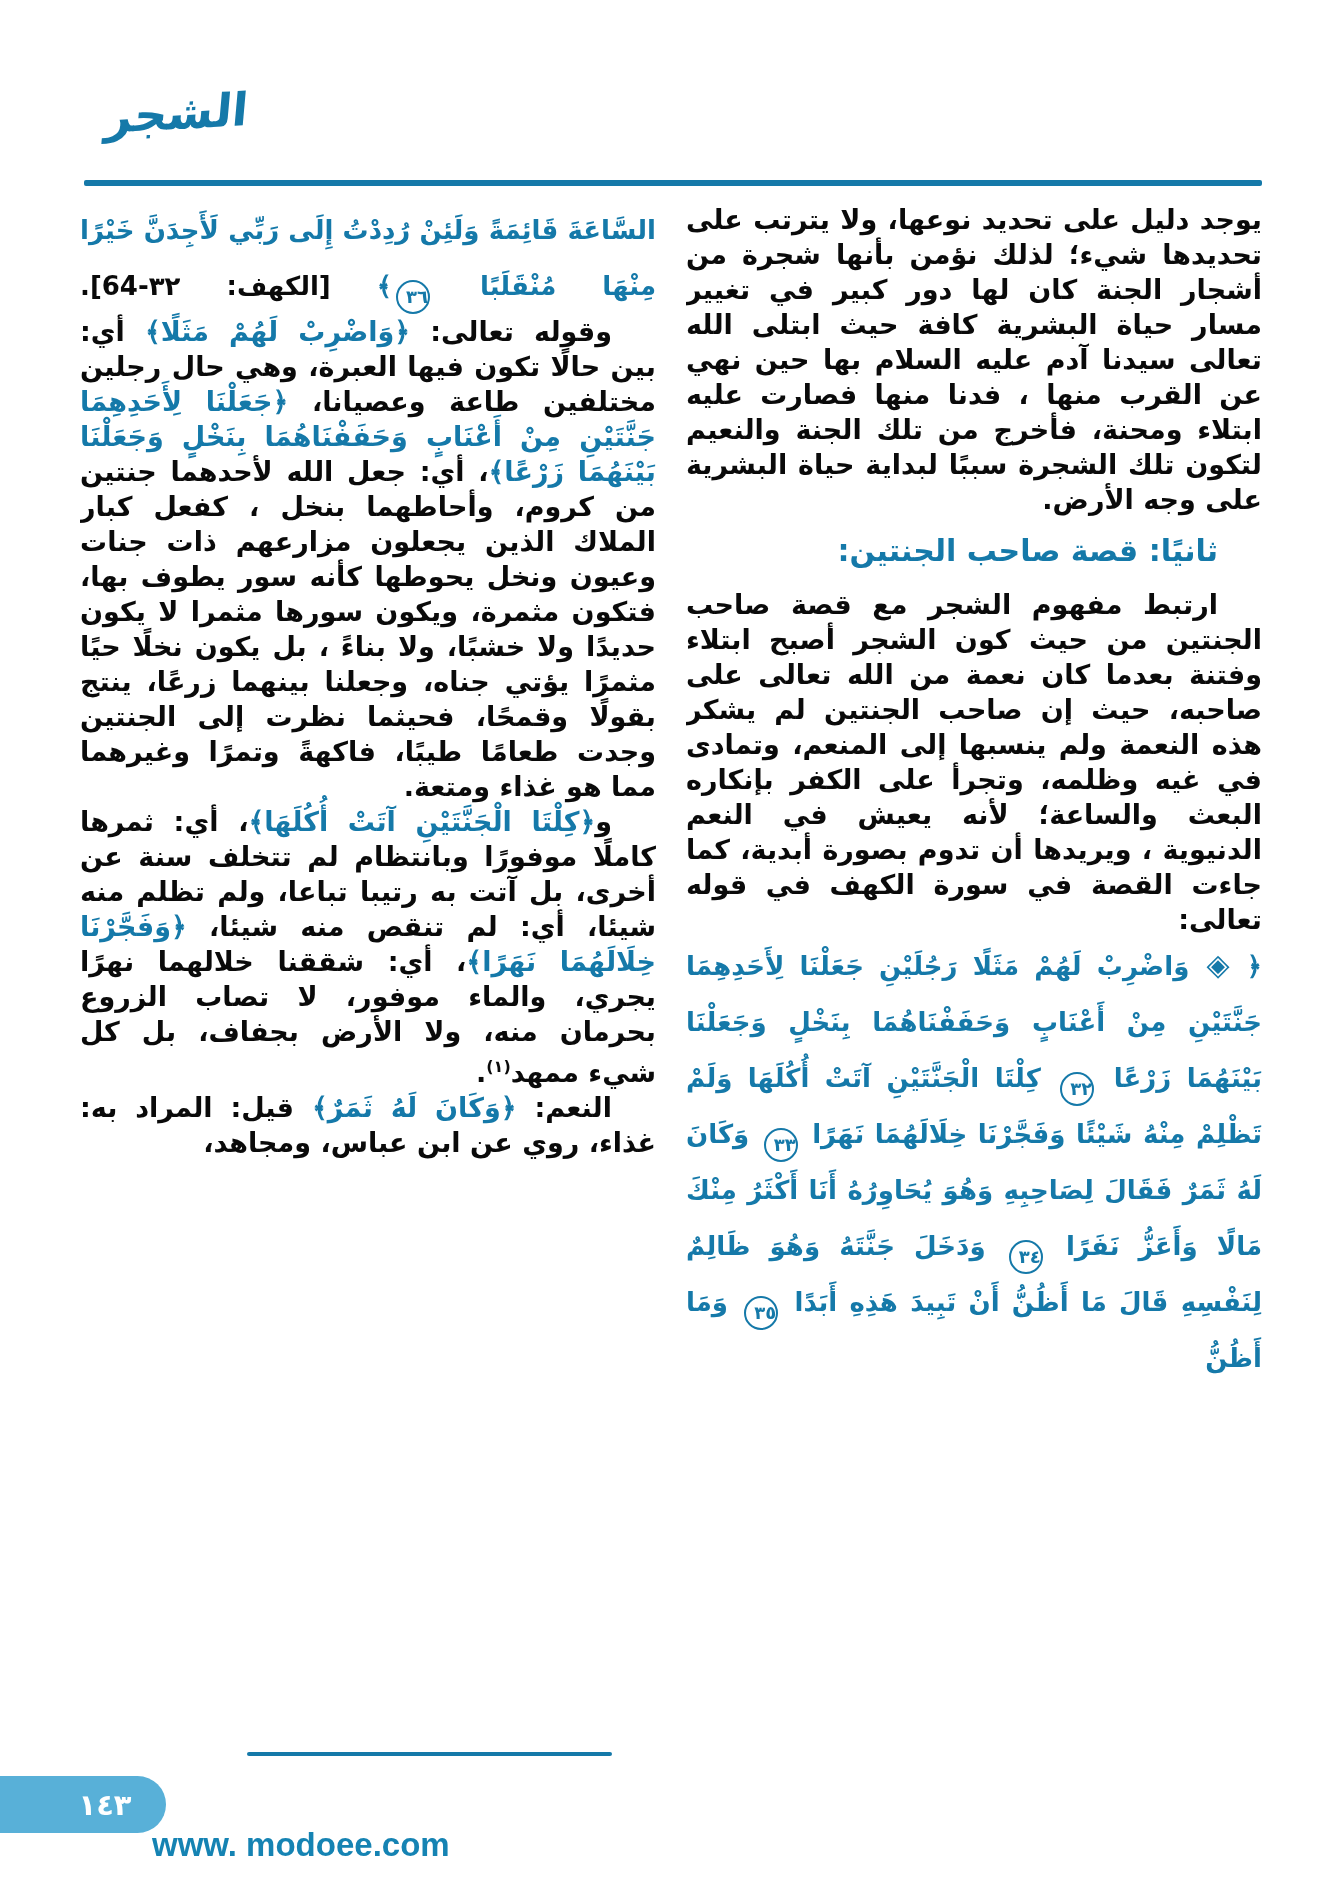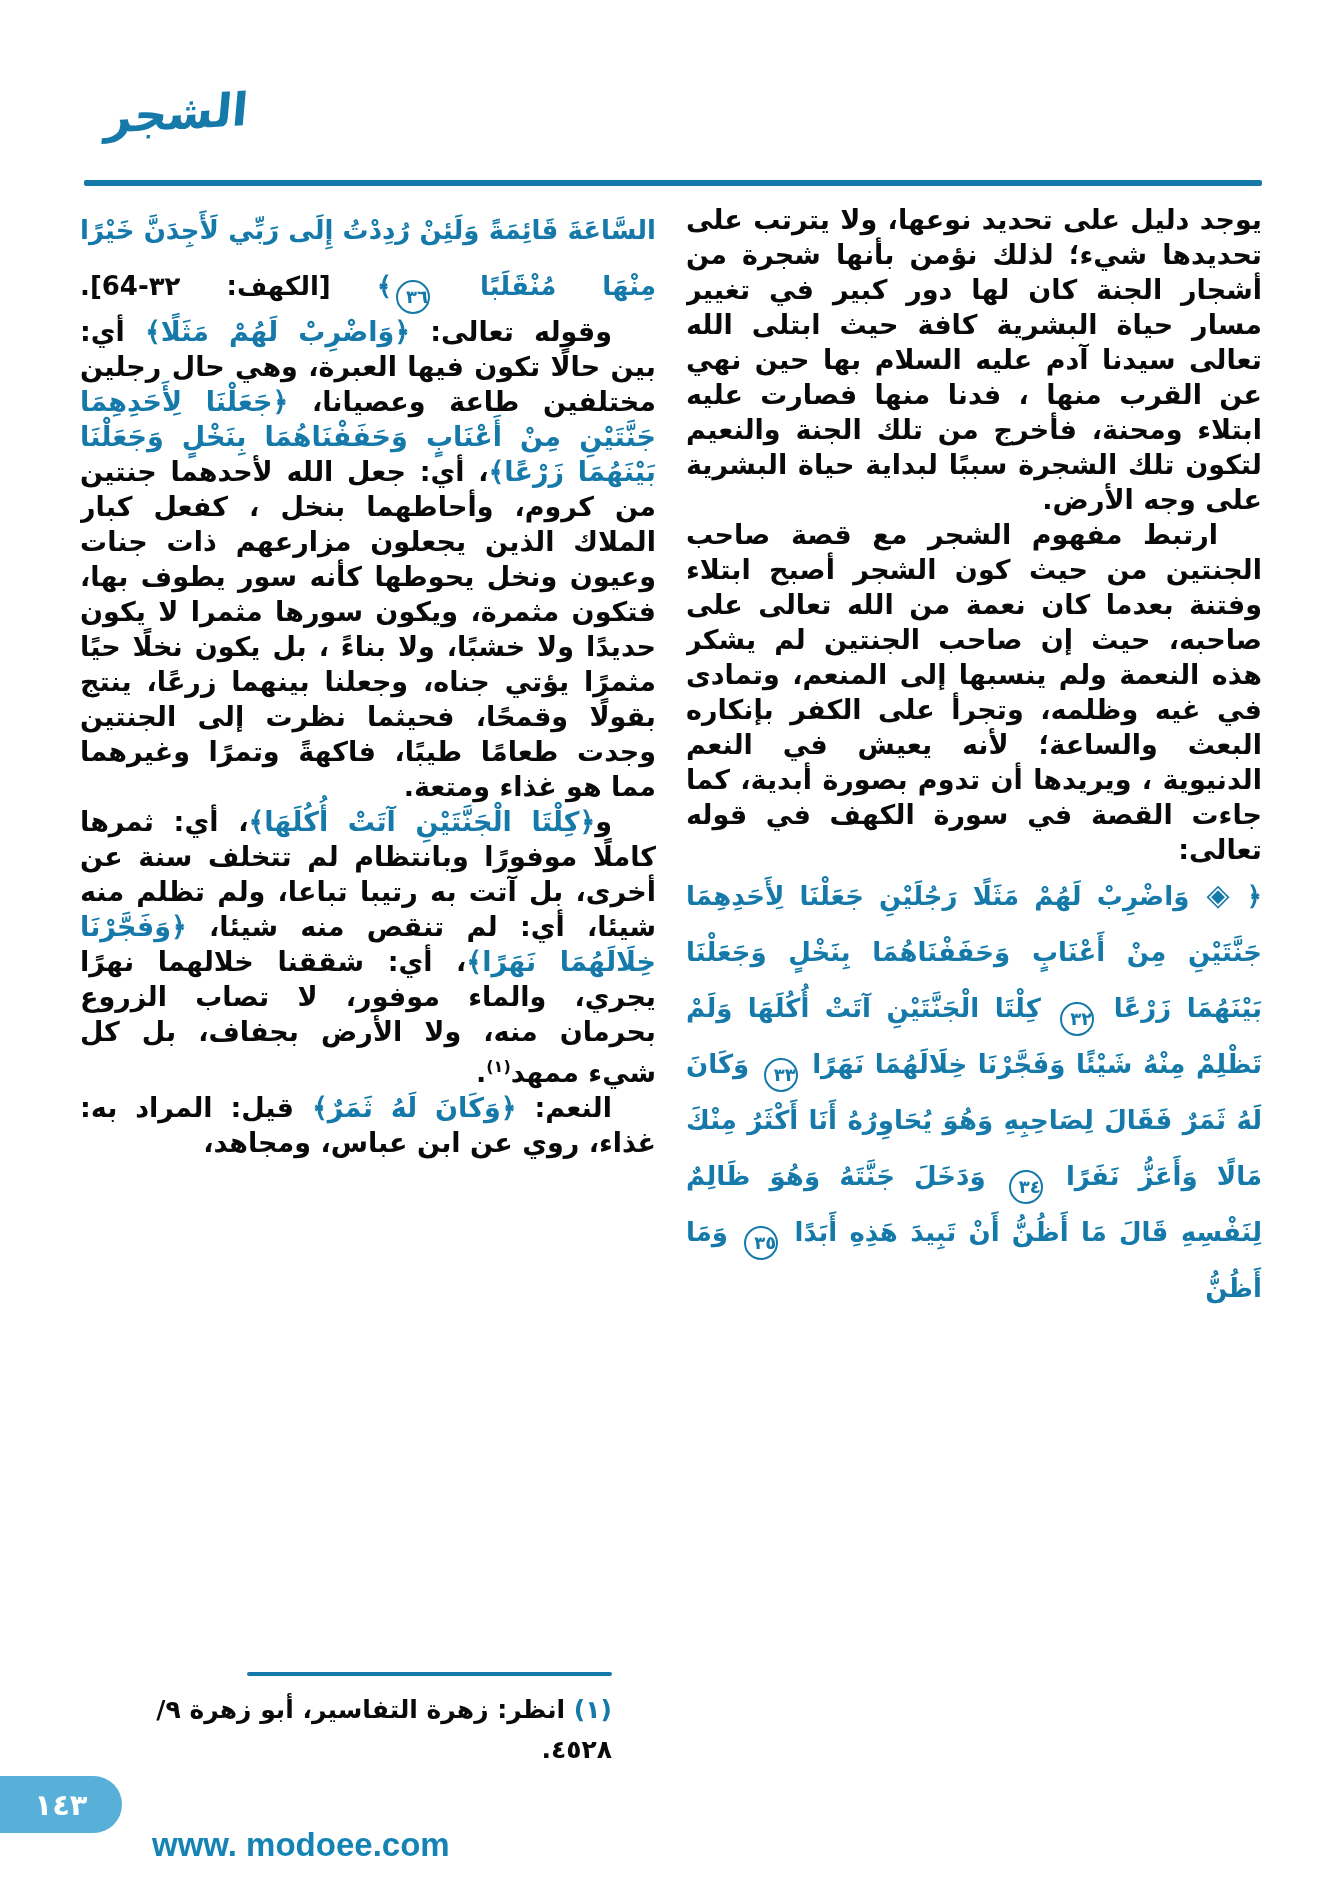--- a/index.html
+++ b/index.html
@@ -61,54 +61,54 @@
   }
   .fn-text{
     font-size:25px;font-weight:bold;line-height:40px;
     text-align:right;padding:0 44px 0 0;margin:0;color:#0a0a0a;
   }
   .seg-fn{color:var(--teal);}
   .footer-tab{
     position:absolute;left:0;top:1776px;width:122px;height:57px;
     background:var(--tab);border-radius:0 30px 30px 0;
     color:#ffffff;display:flex;align-items:center;justify-content:center;
-    font-size:29px;font-weight:bold;
+    font-size:29px;font-weight:bold;padding-left:44px;
   }
   .site-url{
     position:absolute;left:152px;top:1782px;
     font-family:"Liberation Sans",sans-serif;
     font-size:33px;font-weight:bold;color:var(--url);direction:ltr;margin-top:44px;
   }
 </style>
 </head>
 <body>
 
 <div class="page">
 
   <div class="header-title">الشجر</div>
 
   <div class="header-rule"></div>
 
   <div class="columns">
 
     <div class="col">
       <p class="body-par"><span class="seg-n">يوجد دليل على تحديد نوعها، ولا يترتب على تحديدها شيء؛ لذلك نؤمن بأنها شجرة من أشجار الجنة كان لها دور كبير في تغيير مسار حياة البشرية كافة حيث ابتلى الله تعالى سيدنا آدم عليه السلام بها حين نهي عن القرب منها ، فدنا منها فصارت عليه ابتلاء ومحنة، فأخرج من تلك الجنة والنعيم لتكون تلك الشجرة سببًا لبداية حياة البشرية على وجه الأرض.</span></p>
+      <p class="heading">ثانيًا: قصة صاحب الجنتين:</p>
       <p class="body-par indent"><span class="seg-n">ارتبط مفهوم الشجر مع قصة صاحب الجنتين من حيث كون الشجر أصبح ابتلاء وفتنة بعدما كان نعمة من الله تعالى على صاحبه، حيث إن صاحب الجنتين لم يشكر هذه النعمة ولم ينسبها إلى المنعم، وتمادى في غيه وظلمه، وتجرأ على الكفر بإنكاره البعث والساعة؛ لأنه يعيش في النعم الدنيوية ، ويريدها أن تدوم بصورة أبدية، كما جاءت القصة في سورة الكهف في قوله تعالى:</span></p>
       <p class="quran-block"><span class="seg-q">﴿ </span><span class="seg-orn">◈</span><span class="seg-q"> وَاضْرِبْ لَهُمْ مَثَلًا رَجُلَيْنِ جَعَلْنَا لِأَحَدِهِمَا جَنَّتَيْنِ مِنْ أَعْنَابٍ وَحَفَفْنَاهُمَا بِنَخْلٍ وَجَعَلْنَا بَيْنَهُمَا زَرْعًا </span><span class="seg-aya">٣٢</span><span class="seg-q"> كِلْتَا الْجَنَّتَيْنِ آتَتْ أُكُلَهَا وَلَمْ تَظْلِمْ مِنْهُ شَيْئًا وَفَجَّرْنَا خِلَالَهُمَا نَهَرًا </span><span class="seg-aya">٣٣</span><span class="seg-q"> وَكَانَ لَهُ ثَمَرٌ فَقَالَ لِصَاحِبِهِ وَهُوَ يُحَاوِرُهُ أَنَا أَكْثَرُ مِنْكَ مَالًا وَأَعَزُّ نَفَرًا </span><span class="seg-aya">٣٤</span><span class="seg-q"> وَدَخَلَ جَنَّتَهُ وَهُوَ ظَالِمٌ لِنَفْسِهِ قَالَ مَا أَظُنُّ أَنْ تَبِيدَ هَذِهِ أَبَدًا </span><span class="seg-aya">٣٥</span><span class="seg-q"> وَمَا أَظُنُّ</span></p>
     </div>
 
     <div class="col">
       <p class="quran-block"><span class="seg-q">السَّاعَةَ قَائِمَةً وَلَئِنْ رُدِدْتُ إِلَى رَبِّي لَأَجِدَنَّ خَيْرًا مِنْهَا مُنْقَلَبًا </span><span class="seg-aya">٣٦</span><span class="seg-q">﴾</span><span class="seg-n"> [الكهف: ٣٢-64].</span></p>
       <p class="body-par indent"><span class="seg-n">وقوله تعالى: </span><span class="seg-q">﴿وَاضْرِبْ لَهُمْ مَثَلًا﴾</span><span class="seg-n"> أي: بين حالًا تكون فيها العبرة، وهي حال رجلين مختلفين طاعة وعصيانا، </span><span class="seg-q">﴿جَعَلْنَا لِأَحَدِهِمَا جَنَّتَيْنِ مِنْ أَعْنَابٍ وَحَفَفْنَاهُمَا بِنَخْلٍ وَجَعَلْنَا بَيْنَهُمَا زَرْعًا﴾</span><span class="seg-n">، أي: جعل الله لأحدهما جنتين من كروم، وأحاطهما بنخل ، كفعل كبار الملاك الذين يجعلون مزارعهم ذات جنات وعيون ونخل يحوطها كأنه سور يطوف بها، فتكون مثمرة، ويكون سورها مثمرا لا يكون حديدًا ولا خشبًا، ولا بناءً ، بل يكون نخلًا حيًا مثمرًا يؤتي جناه، وجعلنا بينهما زرعًا، ينتج بقولًا وقمحًا، فحيثما نظرت إلى الجنتين وجدت طعامًا طيبًا، فاكهةً وتمرًا وغيرهما مما هو غذاء ومتعة.</span></p>
       <p class="body-par indent"><span class="seg-n">و</span><span class="seg-q">﴿كِلْتَا الْجَنَّتَيْنِ آتَتْ أُكُلَهَا﴾</span><span class="seg-n">، أي: ثمرها كاملًا موفورًا وبانتظام لم تتخلف سنة عن أخرى، بل آتت به رتيبا تباعا، ولم تظلم منه شيئا، أي: لم تنقص منه شيئا، </span><span class="seg-q">﴿وَفَجَّرْنَا خِلَالَهُمَا نَهَرًا﴾</span><span class="seg-n">، أي: شققنا خلالهما نهرًا يجري، والماء موفور، لا تصاب الزروع بحرمان منه، ولا الأرض بجفاف، بل كل شيء ممهد</span><sup class="seg-sup">(١)</sup><span class="seg-n">.</span></p>
       <p class="body-par indent"><span class="seg-n">النعم: </span><span class="seg-q">﴿وَكَانَ لَهُ ثَمَرٌ﴾</span><span class="seg-n"> قيل: المراد به: غذاء، روي عن ابن عباس، ومجاهد،</span></p>
 
       <div class="footnote">
         <div class="fn-rule"></div>
-        <p class="fn-text"><span class="seg-fn">(١)</span><span class="seg-n"> انظر: زهرة التفاسير، أبو زهرة ٩/ ٤٥٢٨.</span></p>
       </div>
     </div>
 
   </div>
 
   <div class="footer-tab">
     <span>١٤٣</span>
   </div>
 
   <div class="site-url">www. modoee.com</div>

